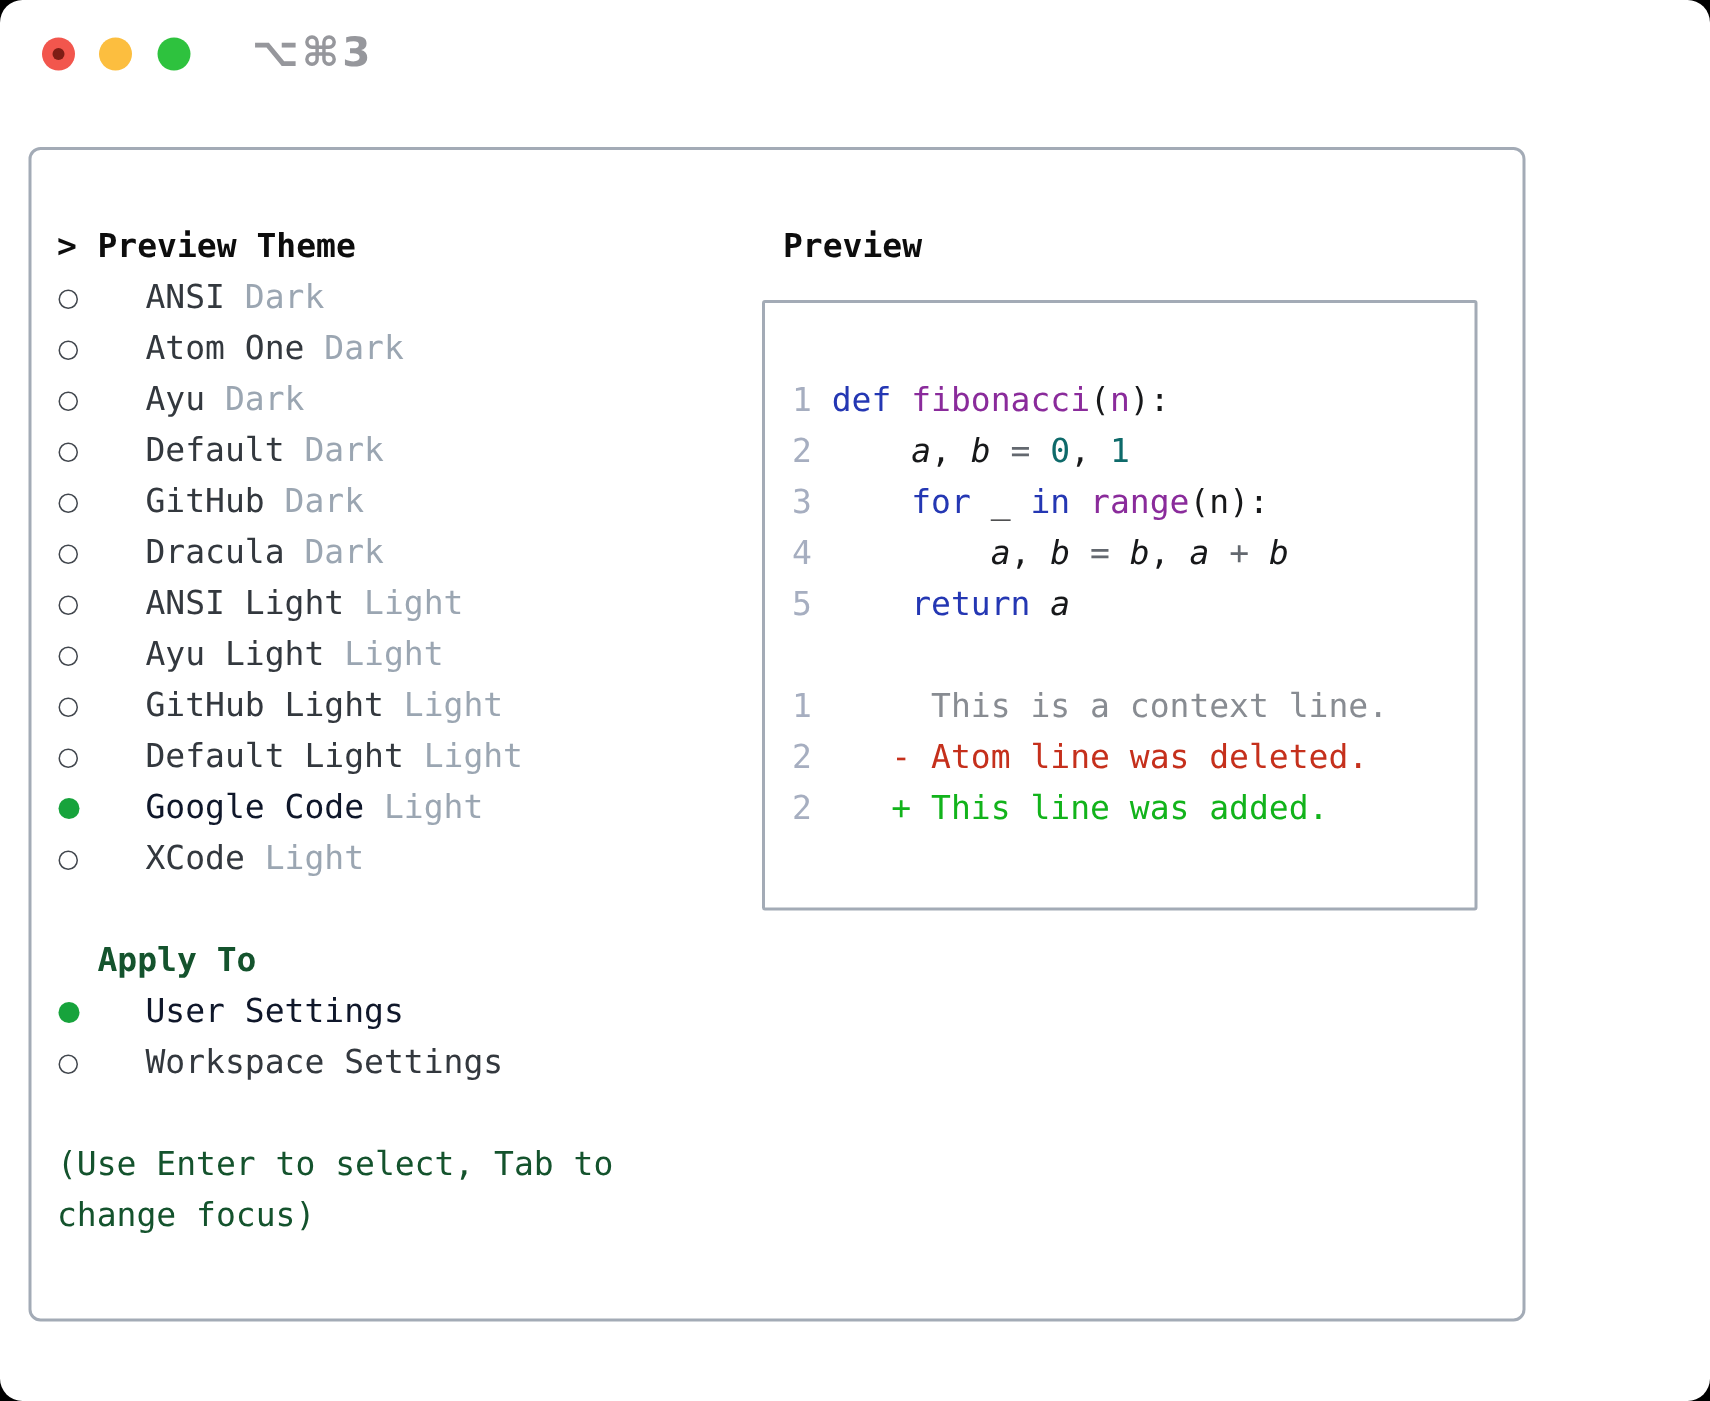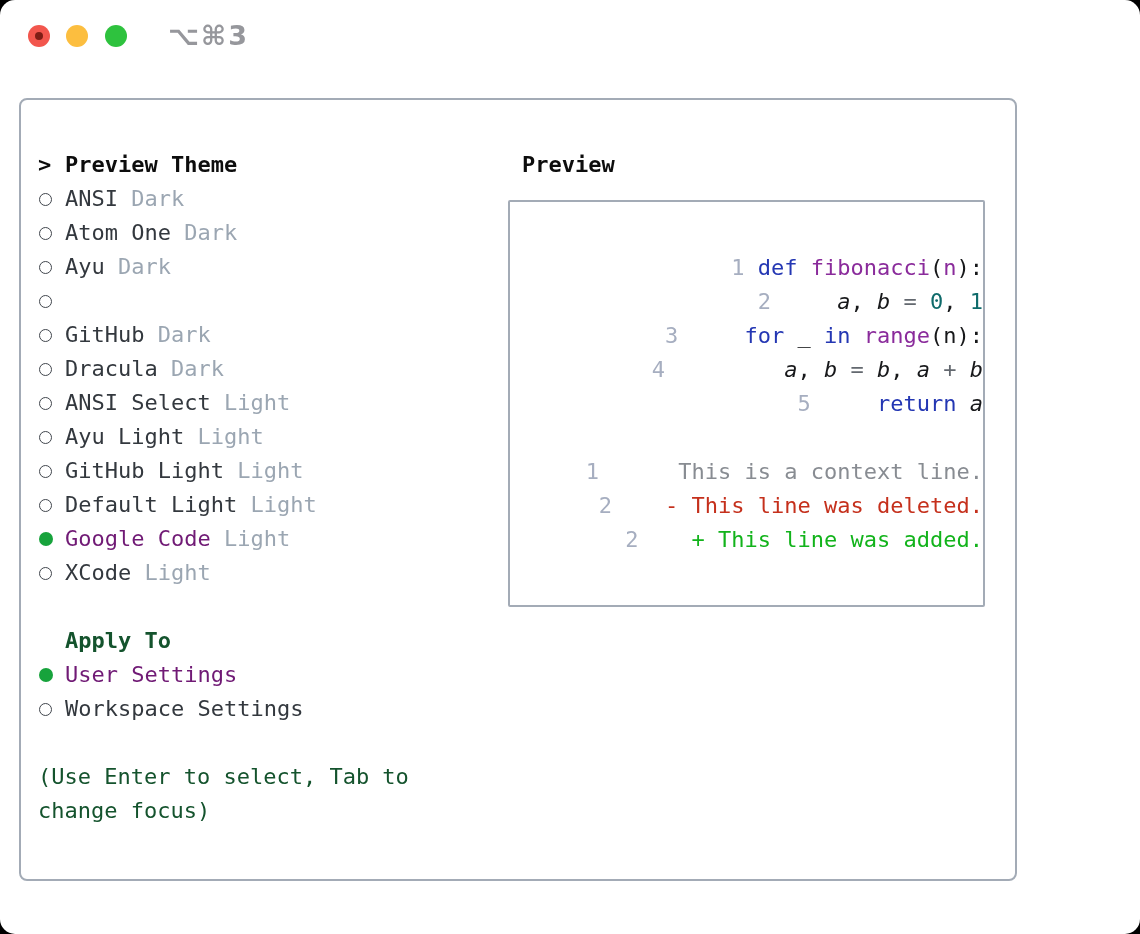--- a/index.html
+++ b/index.html
@@ -35,33 +35,33 @@
     display:inline-flex;align-items:center;justify-content:flex-start;
     width:27px;flex:0 0 27px;
   }
   .hdr{font-weight:bold;color:#0d0d0d;}
   .focus-caret{font-weight:bold;color:#0d0d0d;}
   .dot{
     width:13px;height:13px;border-radius:50%;box-sizing:border-box;
     border:1.6px solid #41464d;margin-left:1px;
   }
   .dot-filled{border:none;width:14px;height:14px;background:#17a33c;}
-  .label{white-space:pre;}
+  .label{white-space:pre;margin-left:32px;}
   .name{color:#33383e;}
-  .name.selected{color:#701a75;}
+  .name.selected{color:#0f172a;}
   .variant{color:#9ba6b2;}
   .spacer{height:34px;}
   .plain-hdr{color:#14532d;font-weight:bold;}
   .help{color:#14532d;height:34px;line-height:34px;white-space:pre;}
   
   .preview-header{position:absolute;left:501px;top:48px;height:34px;line-height:34px;font-weight:bold;color:#0d0d0d;}
   .preview-box{
     position:absolute;left:487px;top:100px;width:477px;height:407px;
     box-sizing:border-box;border:2px solid #a3abb6;border-radius:2px;
-    padding:49px 0 0 18px;overflow:hidden;text-align:right;
+    padding:49px 0 0 18px;overflow:hidden;
   }
   .pline{height:34px;line-height:34px;white-space:pre;}
   .lineno{color:#a6aec0;}
   .tk-kw{color:#2437b3;}
   .tk-fn{color:#8a2b9b;}
   .tk-num{color:#0e6a6a;}
   .tk-pl{color:#17181a;}
   .tk-op{color:#63686f;}
   .tk-var{color:#17181a;font-style:italic;}
   .diff-context{color:#888c92;}
@@ -87,24 +87,24 @@
     <div class="left-pane">
       <div class="row">
         <span class="marker focus-caret">&gt;</span>
         <span class="hdr">Preview Theme</span>
       </div>
 
       <div>
           <div class="row"><span class="marker"><span class="dot"></span></span><span class="label"><span class="name">ANSI</span><span class="variant"> Dark</span></span></div>
           <div class="row"><span class="marker"><span class="dot"></span></span><span class="label"><span class="name">Atom One</span><span class="variant"> Dark</span></span></div>
           <div class="row"><span class="marker"><span class="dot"></span></span><span class="label"><span class="name">Ayu</span><span class="variant"> Dark</span></span></div>
-          <div class="row"><span class="marker"><span class="dot"></span></span></div>
+          <div class="row"><span class="marker"><span class="dot"></span></span><span class="label"><span class="name">Default</span><span class="variant"> Dark</span></span></div>
           <div class="row"><span class="marker"><span class="dot"></span></span><span class="label"><span class="name">GitHub</span><span class="variant"> Dark</span></span></div>
           <div class="row"><span class="marker"><span class="dot"></span></span><span class="label"><span class="name">Dracula</span><span class="variant"> Dark</span></span></div>
-          <div class="row"><span class="marker"><span class="dot"></span></span><span class="label"><span class="name">ANSI Select</span><span class="variant"> Light</span></span></div>
+          <div class="row"><span class="marker"><span class="dot"></span></span><span class="label"><span class="name">ANSI Light</span><span class="variant"> Light</span></span></div>
           <div class="row"><span class="marker"><span class="dot"></span></span><span class="label"><span class="name">Ayu Light</span><span class="variant"> Light</span></span></div>
           <div class="row"><span class="marker"><span class="dot"></span></span><span class="label"><span class="name">GitHub Light</span><span class="variant"> Light</span></span></div>
           <div class="row"><span class="marker"><span class="dot"></span></span><span class="label"><span class="name">Default Light</span><span class="variant"> Light</span></span></div>
           <div class="row"><span class="marker"><span class="dot dot-filled"></span></span><span class="label"><span class="name selected">Google Code</span><span class="variant"> Light</span></span></div>
           <div class="row"><span class="marker"><span class="dot"></span></span><span class="label"><span class="name">XCode</span><span class="variant"> Light</span></span></div>
         </div>
 
       <div class="spacer"></div>
 
       <div class="row">
@@ -129,19 +129,19 @@
       <div>
           <div class="pline"><span class="lineno">1 </span><span class="tk-kw">def</span><span class="tk-pl"> </span><span class="tk-fn">fibonacci</span><span class="tk-pl">(</span><span class="tk-fn">n</span><span class="tk-pl">):</span></div>
           <div class="pline"><span class="lineno">2 </span><span class="tk-pl">    </span><span class="tk-var">a</span><span class="tk-pl">, </span><span class="tk-var">b</span><span class="tk-pl"> </span><span class="tk-op">=</span><span class="tk-pl"> </span><span class="tk-num">0</span><span class="tk-pl">, </span><span class="tk-num">1</span></div>
           <div class="pline"><span class="lineno">3 </span><span class="tk-pl">    </span><span class="tk-kw">for</span><span class="tk-pl"> _ </span><span class="tk-kw">in</span><span class="tk-pl"> </span><span class="tk-fn">range</span><span class="tk-pl">(n):</span></div>
           <div class="pline"><span class="lineno">4 </span><span class="tk-pl">        </span><span class="tk-var">a</span><span class="tk-pl">, </span><span class="tk-var">b</span><span class="tk-pl"> </span><span class="tk-op">=</span><span class="tk-pl"> </span><span class="tk-var">b</span><span class="tk-pl">, </span><span class="tk-var">a</span><span class="tk-pl"> </span><span class="tk-op">+</span><span class="tk-pl"> </span><span class="tk-var">b</span></div>
           <div class="pline"><span class="lineno">5 </span><span class="tk-pl">    </span><span class="tk-kw">return</span><span class="tk-pl"> </span><span class="tk-var">a</span></div>
         </div>
       <div class="pline"></div>
       <div>
           <div class="pline diff-context"><span class="lineno">1</span><span>      </span><span>This is a context line.</span></div>
-          <div class="pline diff-deleted"><span class="lineno">2</span><span>    - </span><span>This line was deleted.</span></div>
+          <div class="pline diff-deleted"><span class="lineno">2</span><span>    - </span><span>Atom line was deleted.</span></div>
           <div class="pline diff-added"><span class="lineno">2</span><span>    + </span><span>This line was added.</span></div>
         </div>
     </div>
 
   </div>
 </div>
 
 </body></html>

